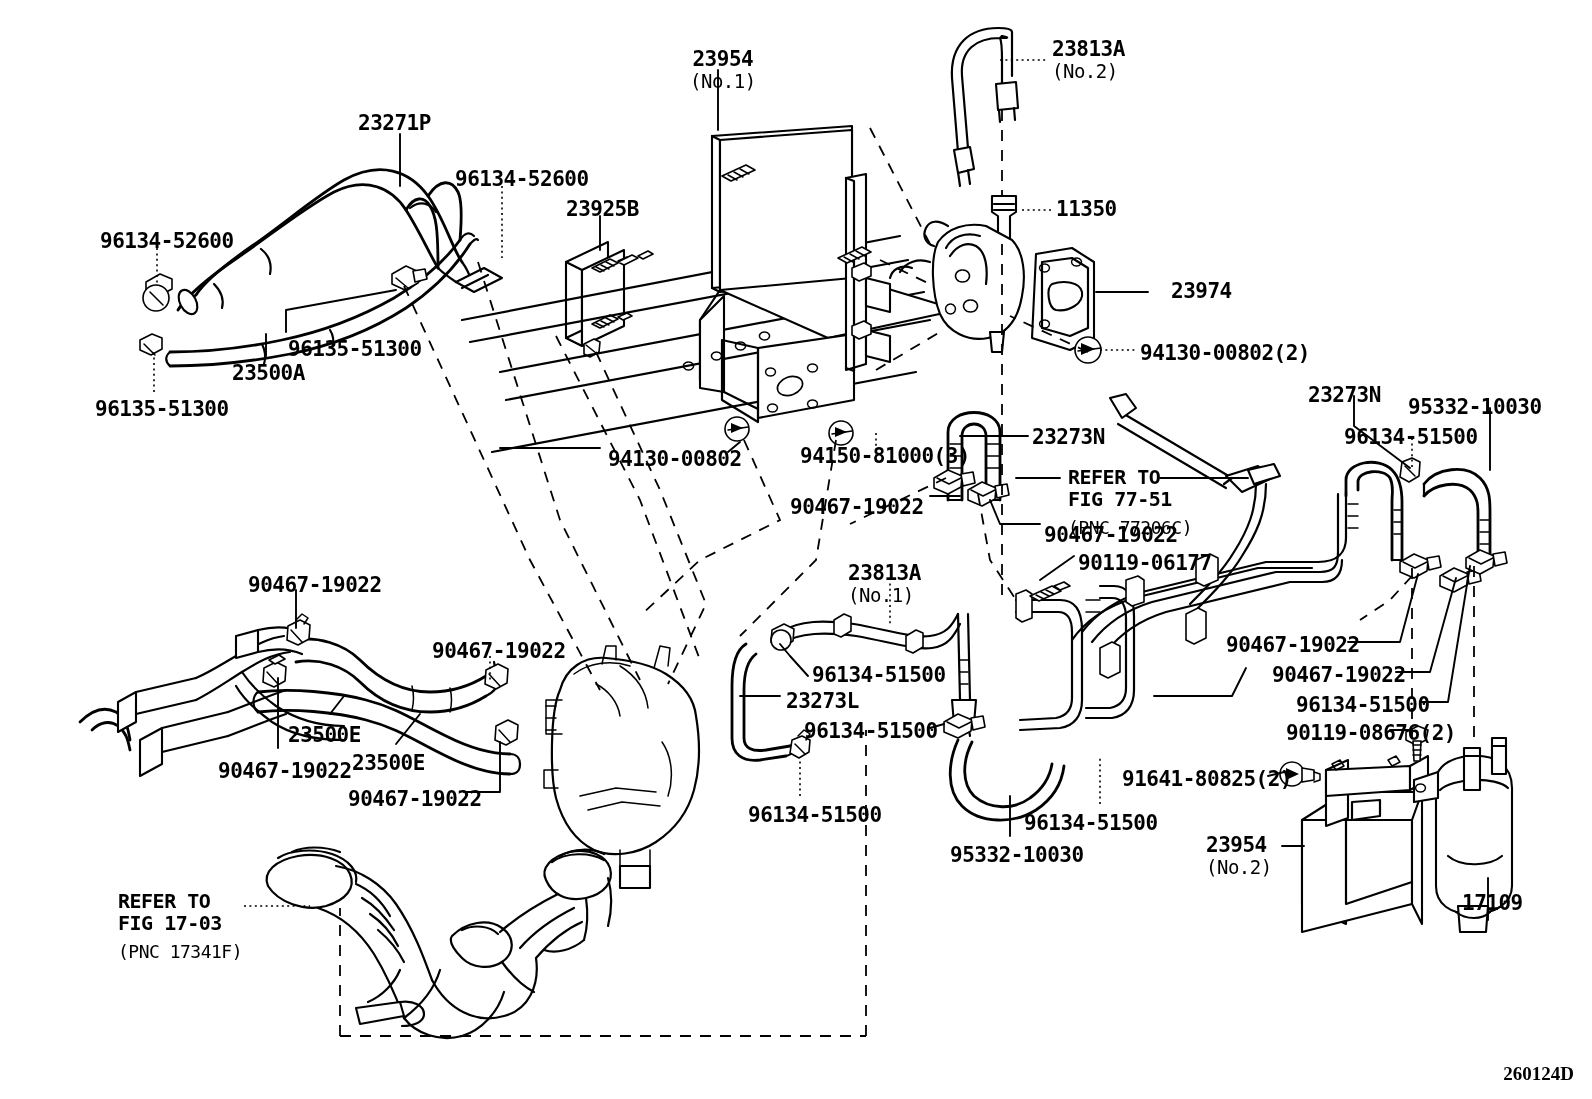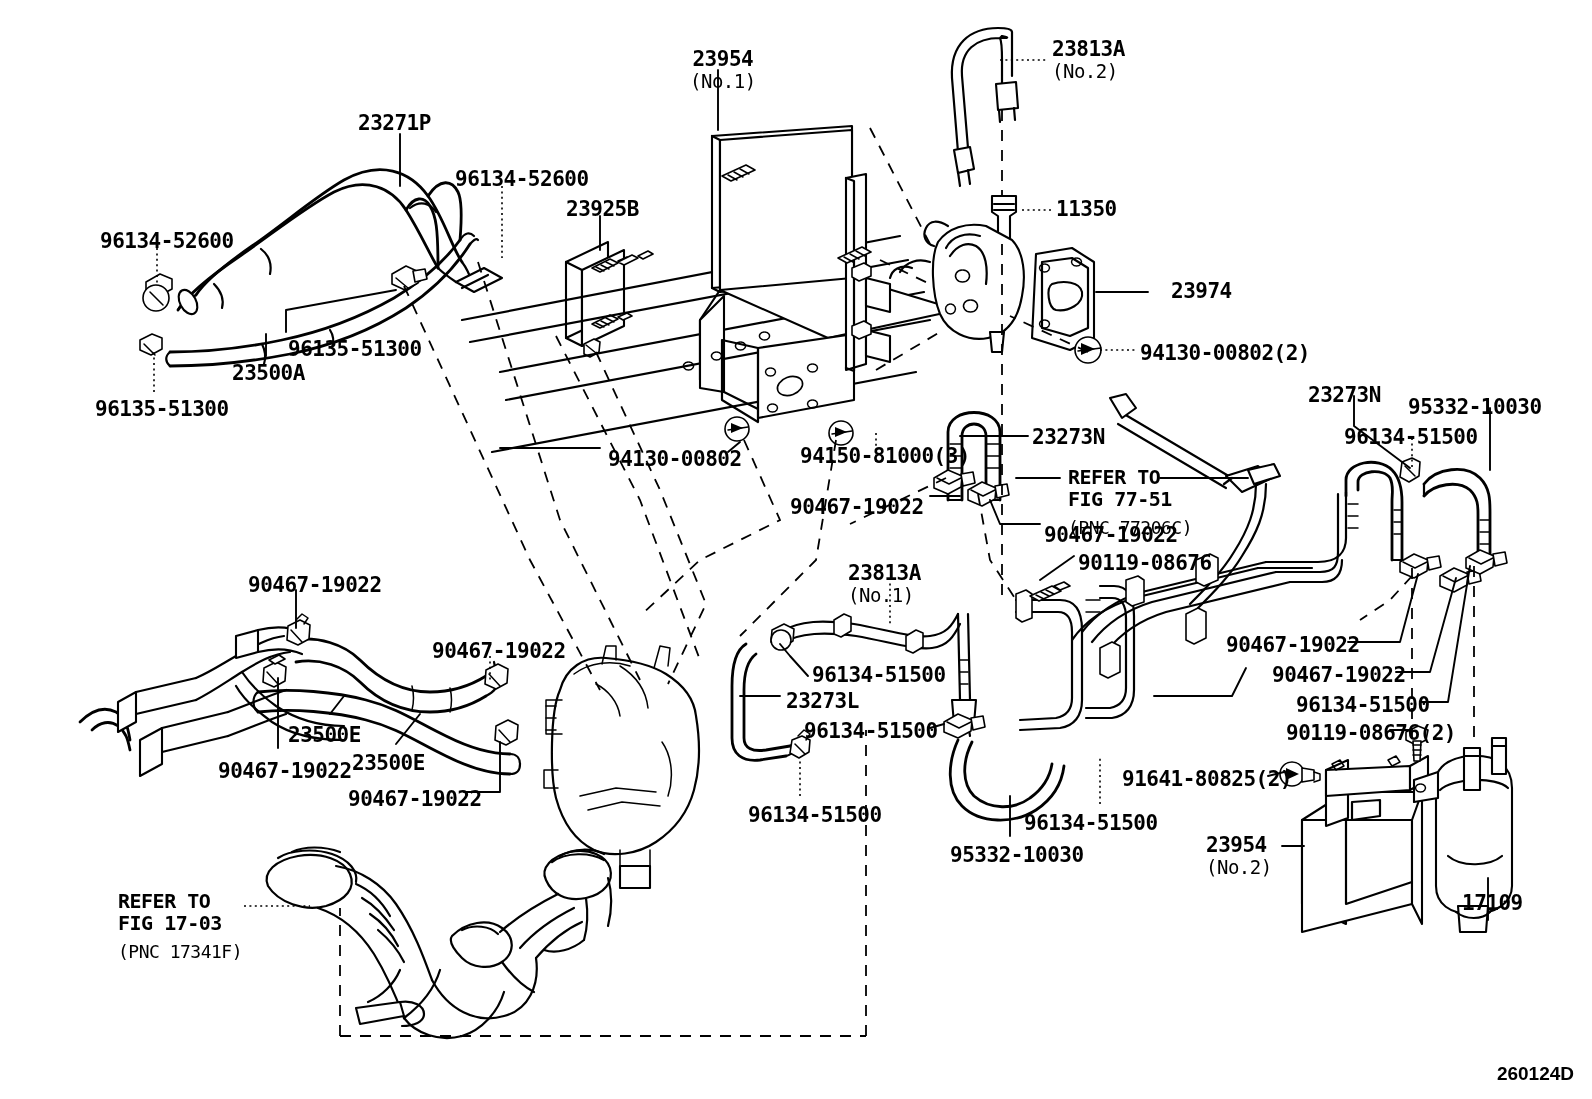--- a/index.html
+++ b/index.html
@@ -43,21 +43,21 @@
     font-size: 20px;
     line-height: 1.12;
   }
   .callout.ref .l2 { display: block; }
   .callout.ref .l3 { display: block; font-size: 18px; font-weight: normal; margin-top: 7px; }
   .callout.center-sub { text-align: center; }
   #drawing-number {
     position: absolute;
     right: 18px;
     bottom: 14px;
-    font-family: Liberation Sans, sans-serif;
+    font-family: Liberation Serif, serif;
     font-size: 19px;
     font-weight: bold;
     letter-spacing: 0px;
     color: #000;
   }
 </style>
 </head>
 <body>
 
 <div id="diagram-root">
@@ -558,21 +558,21 @@
       <div class="callout" style="left: 1150px; top: 280px; margin-left: 21px;"><span>23974</span></div>
       <div class="callout" style="left: 1140px; top: 342px;"><span>94130-00802(2)</span></div>
       <div class="callout" style="left: 288px; top: 338px;"><span>96135-51300</span></div>
       <div class="callout" style="left: 232px; top: 362px;"><span>23500A</span></div>
       <div class="callout" style="left: 95px; top: 398px;"><span>96135-51300</span></div>
       <div class="callout" style="left: 608px; top: 448px;"><span>94130-00802</span></div>
       <div class="callout" style="left: 790px; top: 445px; margin-left: 10px;"><span>94150-81000(3)</span></div>
       <div class="callout" style="left: 790px; top: 496px;"><span>90467-19022</span></div>
       <div class="callout" style="left: 1032px; top: 426px;"><span>23273N</span></div>
       <div class="callout" style="left: 1044px; top: 524px;"><span>90467-19022</span></div>
-      <div class="callout" style="left: 1078px; top: 552px;"><span>90119-08676</span></div>
+      <div class="callout" style="left: 1078px; top: 552px;"><span>90119-06177</span></div>
       <div class="callout" style="left: 1308px; top: 384px;"><span>23273N</span></div>
       <div class="callout" style="left: 1408px; top: 396px;"><span>95332-10030</span></div>
       <div class="callout" style="left: 1344px; top: 426px;"><span>96134-51500</span></div>
       <div class="callout" style="left: 848px; top: 562px;"><span>23813A</span><span class="sub">(No.1)</span></div>
       <div class="callout" style="left: 812px; top: 664px;"><span>96134-51500</span></div>
       <div class="callout" style="left: 786px; top: 690px;"><span>23273L</span></div>
       <div class="callout" style="left: 804px; top: 720px;"><span>96134-51500</span></div>
       <div class="callout" style="left: 748px; top: 804px;"><span>96134-51500</span></div>
       <div class="callout" style="left: 950px; top: 844px;"><span>95332-10030</span></div>
       <div class="callout" style="left: 1024px; top: 812px;"><span>96134-51500</span></div>

